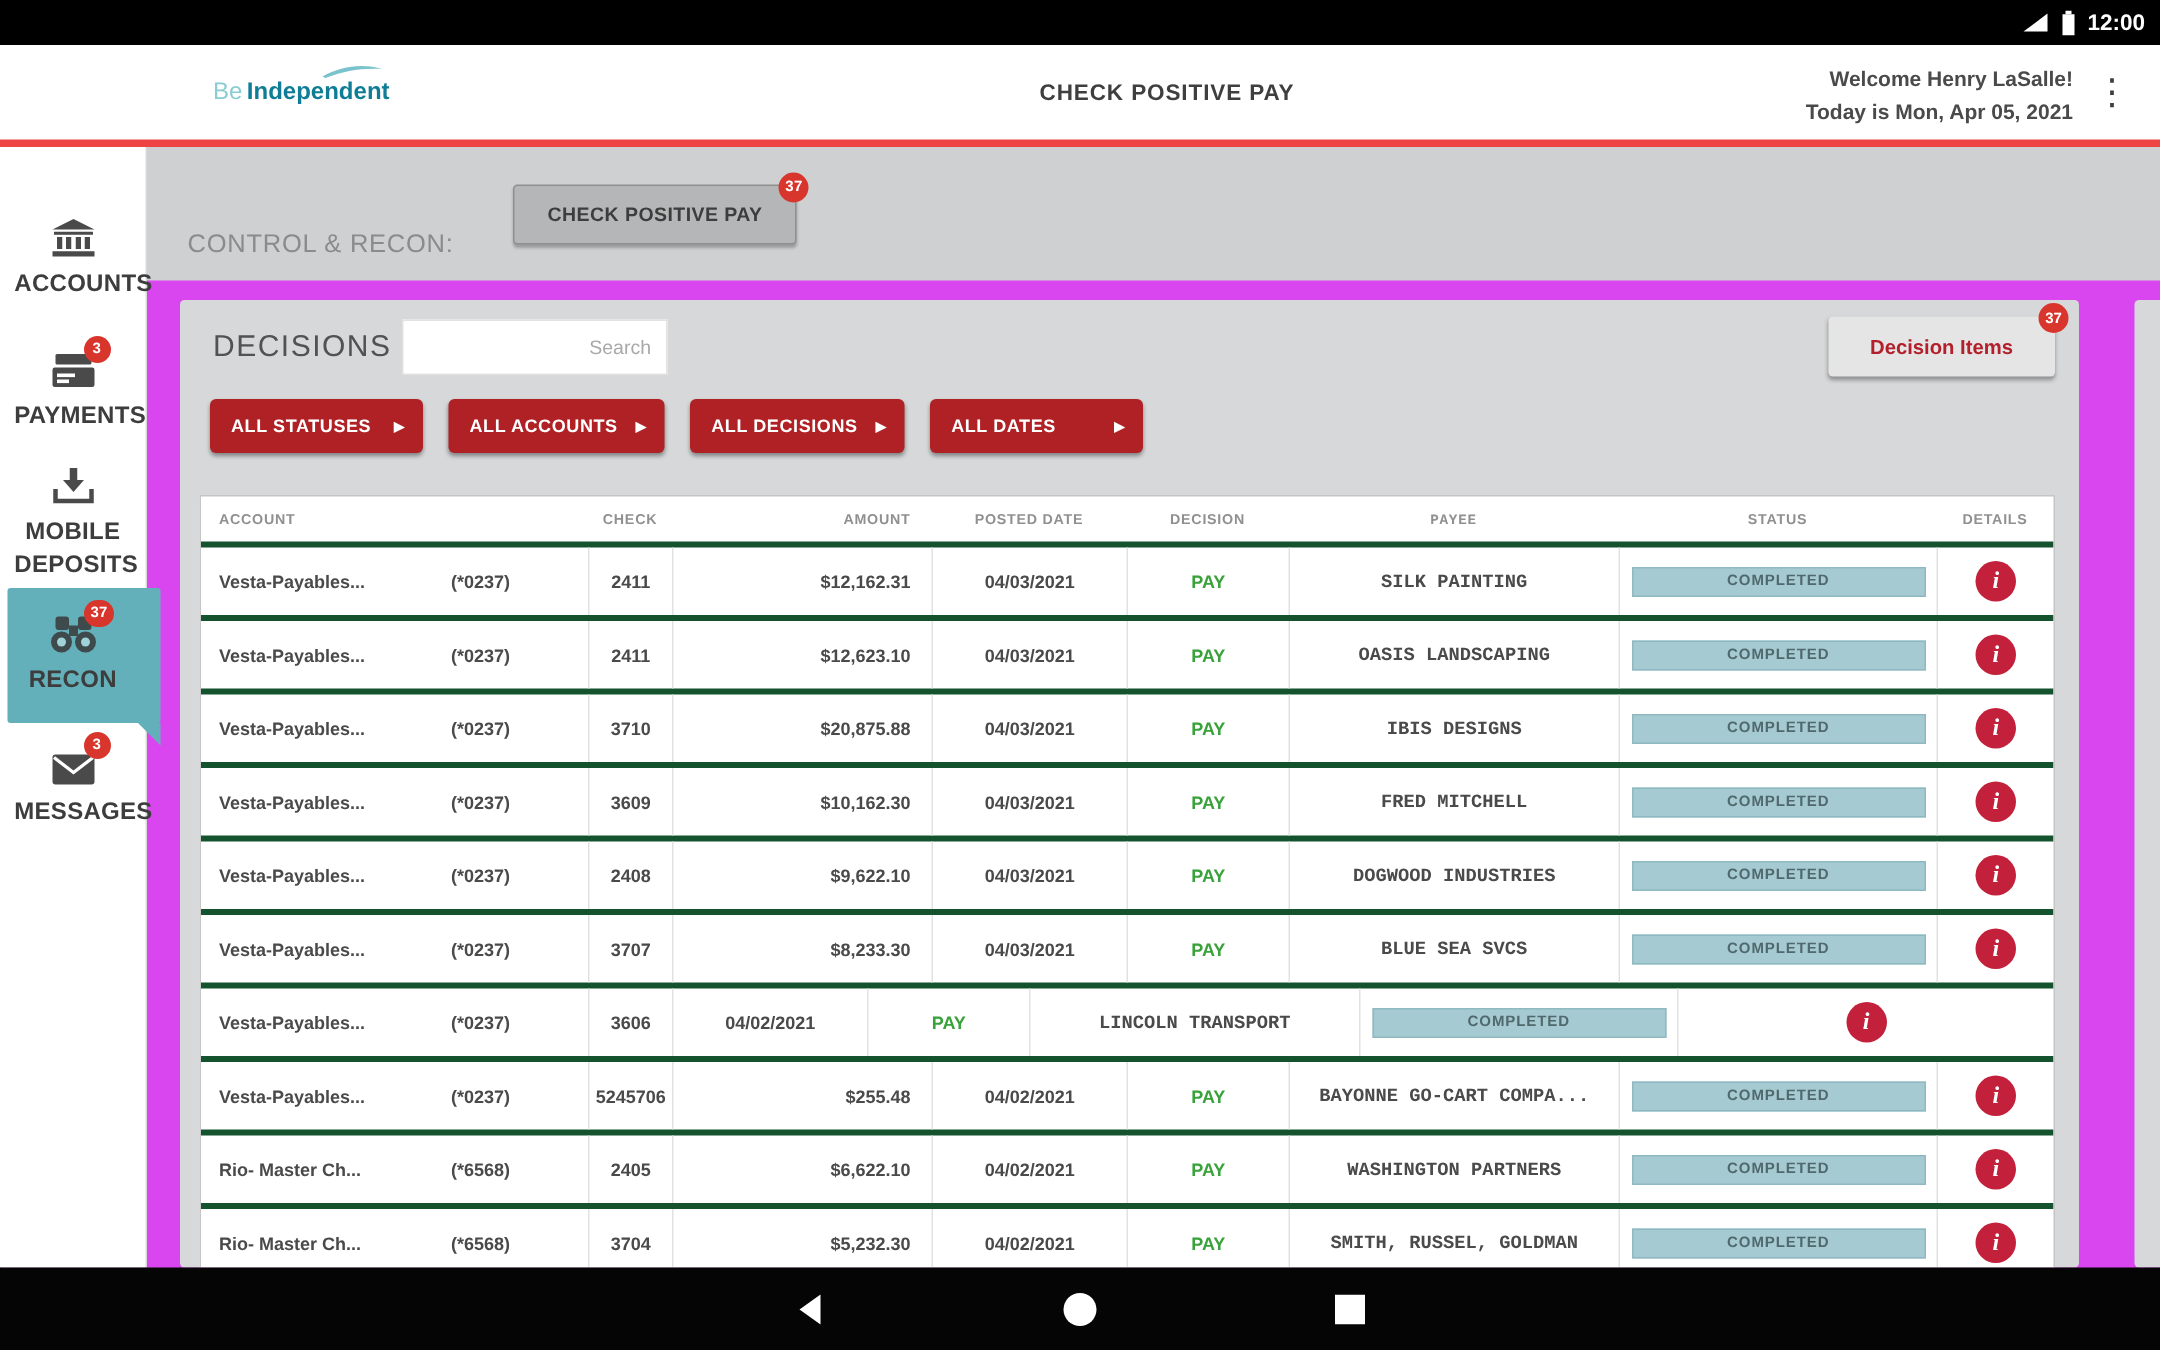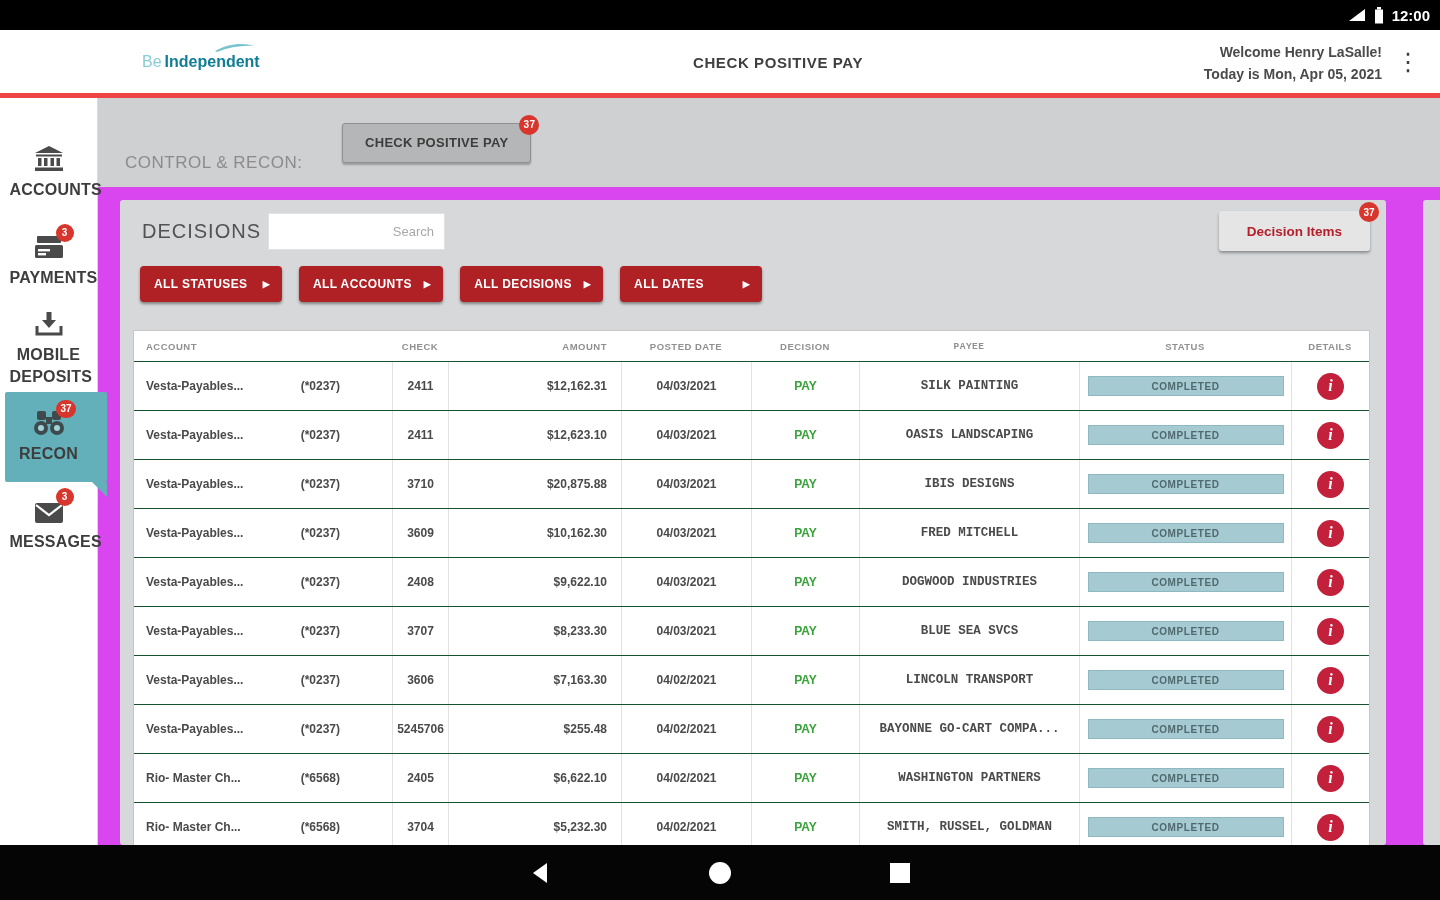--- a/index.html
+++ b/index.html
@@ -60,21 +60,21 @@
   .filters { position:absolute; left:20px; top:66px; display:flex; gap:17px; }
   .filter-btn { height:36px; min-width:142px; padding:0 12px 0 14px; background:#b02126; border:none; border-radius:4px;
     box-shadow:0 2px 3px rgba(0,0,0,.4); color:#fff; font-weight:bold; font-size:12px; letter-spacing:.4px;
     display:flex; align-items:center; justify-content:space-between; gap:12px; font-family:inherit; cursor:pointer; }
   .filter-arrow { font-size:9px; }
 
   
   .table { position:absolute; left:13px; top:130px; width:1237px; bottom:0; background:#fff; border:1px solid #c6c6c6; border-bottom:none; overflow:hidden; }
   .thead { display:flex; height:30px; align-items:center; color:#909090; font-size:9.5px; font-weight:bold; letter-spacing:.5px; }
   .th { display:flex; align-items:center; justify-content:center; height:100%; }
-  .trow { display:flex; height:49px; border-top:1px solid #14532d;align-items:flex-end; }
+  .trow { display:flex; height:49px; border-top:4px solid #14532d;align-items:flex-end; }
   .td { display:flex; align-items:center; justify-content:center; border-left:1px solid #e2e2e2; height:100%;
     font-weight:bold; font-size:12px; color:#4a4a4a; white-space:nowrap; overflow:hidden; }
   .td.c0 { border-left:none; }
   .c0 { width:258px; } .c1 { width:56px; } .c2 { width:173px; } .c3 { width:130px; }
   .c4 { width:108px; } .c5 { width:220px;font-family:Liberation Mono, monospace; } .c6 { width:212px; } .c7 { flex:1; }
   .td.c0, .th.c0 { justify-content:flex-start; padding-left:12px; }
   .th.c2 { justify-content:flex-end; padding-right:14px; }
   .td.c2 { justify-content:flex-end; padding-right:14px; }
   .td.c4 { color:#3aa23a; }
   .td.c5 { font-size:12.5px; }
@@ -341,21 +341,20 @@
       <span class="info-icon">i</span>
     </div>
   </div>
 
   <div class="trow">
     <div class="td c0">
       <span>Vesta-Payables...</span>
       <span class="acct-num">(*0237)</span>
     </div>
     <div class="td c1">3606</div>
-    <div class="td c2">$7,163.30</div>
     <div class="td c3">04/02/2021</div>
     <div class="td c4">PAY</div>
     <div class="td c5">LINCOLN TRANSPORT</div>
     <div class="td c6">
       <span class="status-badge">COMPLETED</span>
     </div>
     <div class="td c7">
       <span class="info-icon">i</span>
     </div>
   </div>

